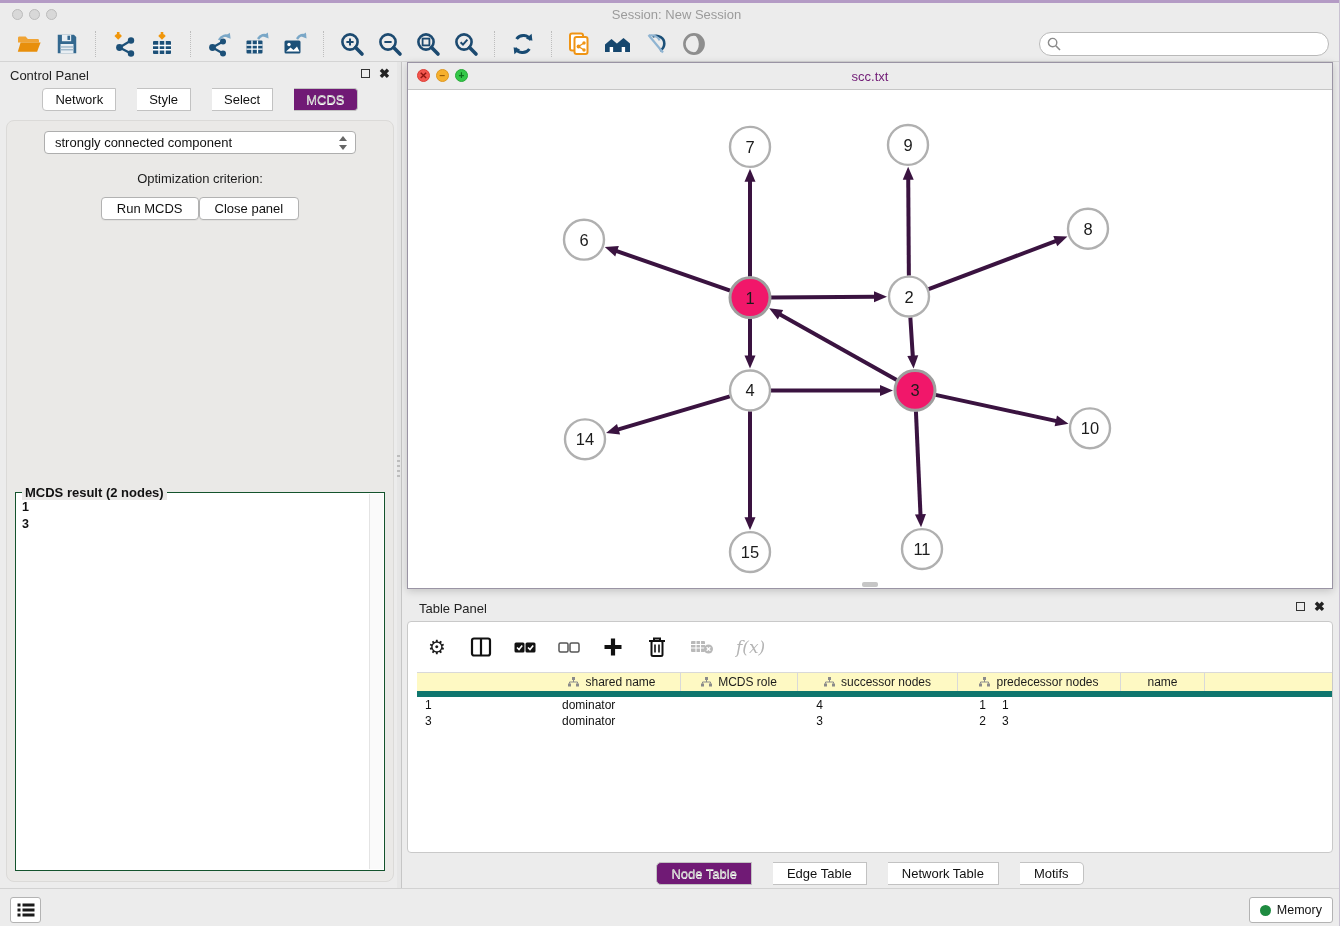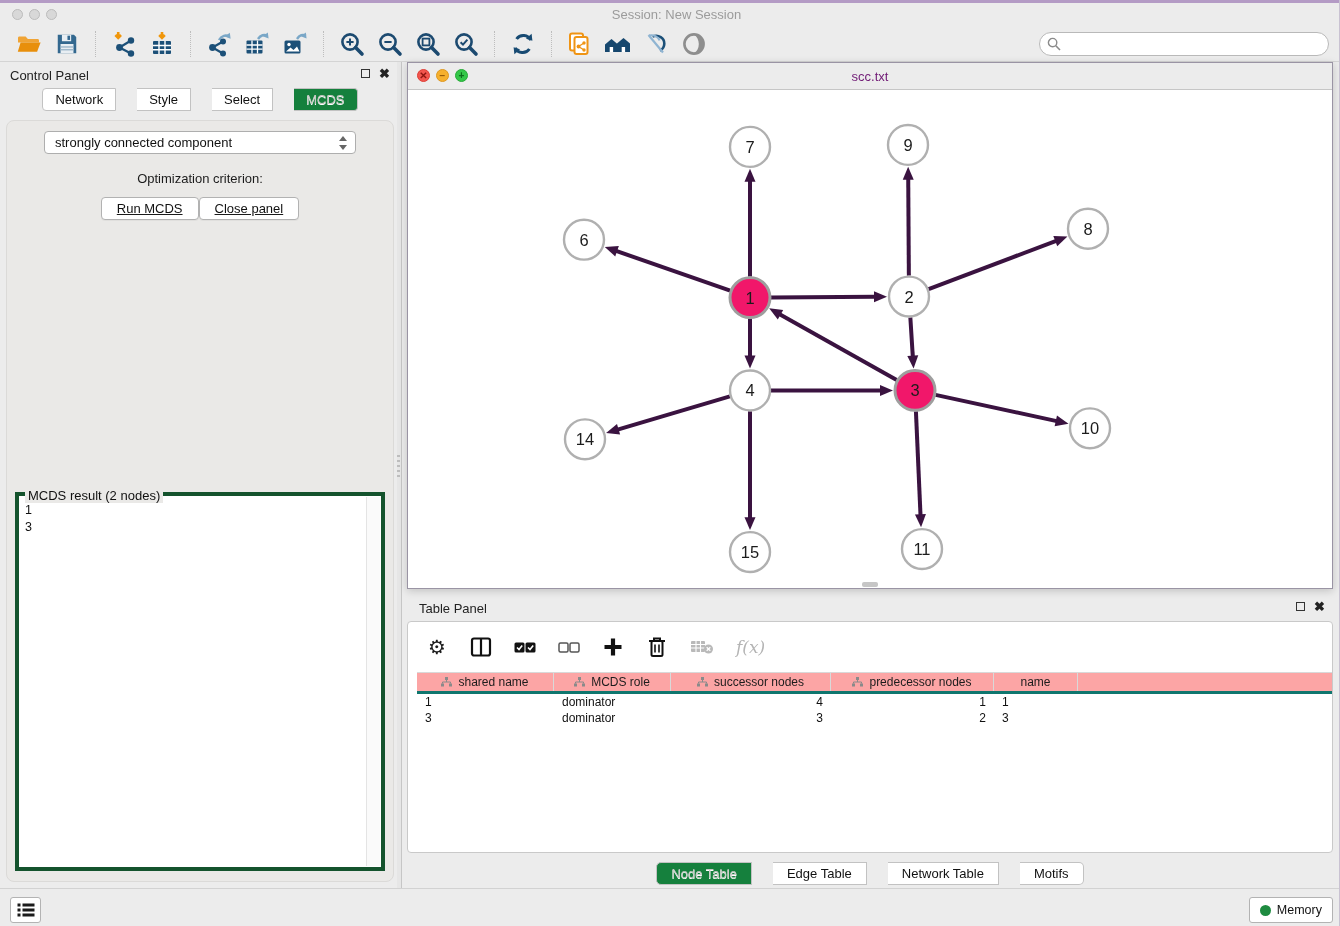--- a/index.html
+++ b/index.html
@@ -28,34 +28,34 @@
   #control-panel{position:absolute;left:0;top:62px;width:400px;height:826px;}
   .panel-head{position:relative;height:26px;}
   .panel-head .ptitle{position:absolute;left:10px;top:6px;font-size:13px;color:#222;}
   .panel-head .pbtns{position:absolute;right:10px;top:6px;display:flex;gap:9px;align-items:center;}
   .float-glyph{width:9px;height:9px;border:1.5px solid #333;display:inline-block;box-sizing:border-box;}
   .close-glyph{font-size:13px;font-weight:bold;color:#222;line-height:11px;}
   .segbar{display:flex;justify-content:center;gap:21px;}
   .seg{background:#fff;border:1px solid #c2c2c2;border-left:none;padding:3px 12px;font-size:13px;color:#111;line-height:15px;}
   .seg:first-child{border-left:1px solid #c2c2c2;border-radius:4px 0 0 4px;}
   .seg:last-child{border-radius:0 4px 4px 0;}
-  .seg.seg-disabled{background:#15803d;color:#c7c9c5;text-shadow:0 1px 0 #fff;}
+  .seg.seg-disabled{background:#701a75;color:#c7c9c5;text-shadow:0 1px 0 #fff;}
   #cp-inner{position:absolute;left:6px;right:6px;top:58px;bottom:6px;background:#eae9e7;
     border:1px solid #dbdad8;border-radius:8px;}
   #opt-label{text-align:center;margin-top:17px;font-size:13px;color:#1c1c1c;}
   #criterion-select{position:relative;margin:10px auto 0;width:312px;height:23px;background:#fff;
     border:1px solid #aeaeae;border-radius:4px;box-sizing:border-box;font-size:13px;line-height:21px;padding-left:10px;color:#111;}
   #criterion-select .steppers{position:absolute;right:7px;top:3px;width:9px;height:16px;}
   #criterion-select .steppers i{position:absolute;left:0;width:0;height:0;border-left:4.5px solid transparent;border-right:4.5px solid transparent;}
   #criterion-select .steppers .up{top:1px;border-bottom:5px solid #666;}
   #criterion-select .steppers .dn{bottom:1px;border-top:5px solid #666;}
-  #cp-buttons{display:flex;justify-content:center;margin-top:11px;text-decoration:underline;}
+  #cp-buttons{display:flex;justify-content:center;margin-top:11px;}
   .mac-btn{background:#fff;border:1px solid #b2b2b2;border-radius:4px;height:23px;padding:0 15px;
     font-size:13px;color:#111;font-family:"Liberation Sans",sans-serif;box-shadow:0 1px 0 rgba(0,0,0,.04);}
-  #mcds-fieldset{position:absolute;left:8px;right:8px;top:371px;bottom:10px;background:#fff;border:4px solid #14532d;}
+  #mcds-fieldset{position:absolute;left:8px;right:8px;top:371px;bottom:10px;background:#fff;border:1px solid #14532d;font-weight:bold;}
   #mcds-legend{position:absolute;top:-8px;left:6px;background:#eae9e7;padding:0 3px;font-size:13px;color:#111;}
   #mcds-lines{position:absolute;left:0;top:4px;right:15px;bottom:0;padding:2px 6px;font-size:12.5px;
     line-height:17px;white-space:pre;color:#111;overflow:hidden;}
   #mcds-scroll{position:absolute;right:1px;top:1px;bottom:1px;width:13px;background:#fafafa;border-left:1px solid #e4e4e4;}
   
   #vdivider{position:absolute;left:397px;top:62px;width:4px;height:826px;background:#e6e6e6;border-right:1px solid #c6c6c6;}
   #vdivider .grip{position:absolute;left:0px;top:393px;width:3px;height:22px;
     background:repeating-linear-gradient(#bdbdbd 0 2px,#e6e6e6 2px 5px);}
   
   #graph-frame{position:absolute;left:407px;top:62px;width:926px;height:527px;background:#fff;
@@ -72,21 +72,21 @@
   #hthumb{position:absolute;bottom:1px;left:50%;margin-left:-8px;width:16px;height:5px;background:#c6c6c6;border-radius:2px;}
   
   #table-panel{position:absolute;left:407px;top:595px;width:926px;height:293px;}
   #tp-body{position:absolute;left:0;right:0;top:26px;bottom:35px;background:#fff;border:1px solid #c9c9c9;
     border-radius:4px;box-sizing:border-box;overflow:hidden;}
   #tp-toolbar{height:50px;display:flex;align-items:center;padding-left:18px;gap:22px;}
   .tpicon{display:flex;align-items:center;justify-content:center;min-width:22px;height:24px;}
   .gear-txt{font-family:"DejaVu Sans",sans-serif;font-size:20px;color:#1b1b1b;line-height:22px;}
   .fx-txt{font-family:"DejaVu Serif",serif;font-style:italic;font-size:17px;color:#b4b4b4;}
   #tp-table{margin-left:9px;font-size:12px;}
-  #tp-thead{display:flex;background:#fca5a5;border-top:1px solid #d9d9d9;border-bottom:3px solid #0f766e;height:18px;}
+  #tp-thead{display:flex;background:#fef9c3;border-top:1px solid #d9d9d9;border-bottom:6px solid #0f766e;height:18px;justify-content:center;}
   .th{display:flex;align-items:center;justify-content:center;gap:6px;border-right:1px solid #d9d9d9;
     box-sizing:border-box;color:#1c1c1c;}
   .tr{display:flex;height:16px;line-height:16px;}
   .td{box-sizing:border-box;padding:0 8px;overflow:hidden;white-space:nowrap;color:#111;}
   .td.ar{text-align:right;}
   .td.al{text-align:left;}
   #tp-tabs-wrap{position:absolute;left:0;right:0;bottom:3px;display:flex;justify-content:center;}
   #tp-tabs .seg{padding:3px 14px;border-radius:0;}
   #tp-tabs .seg:first-child{border-radius:5px 0 0 5px;}
   #tp-tabs .seg:last-child{border-radius:0 5px 5px 0;}

